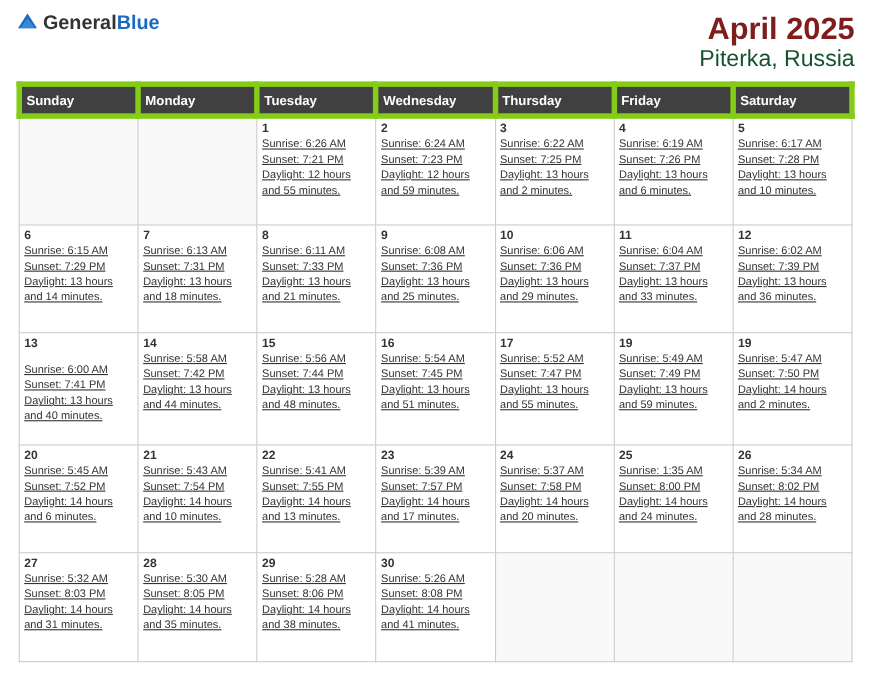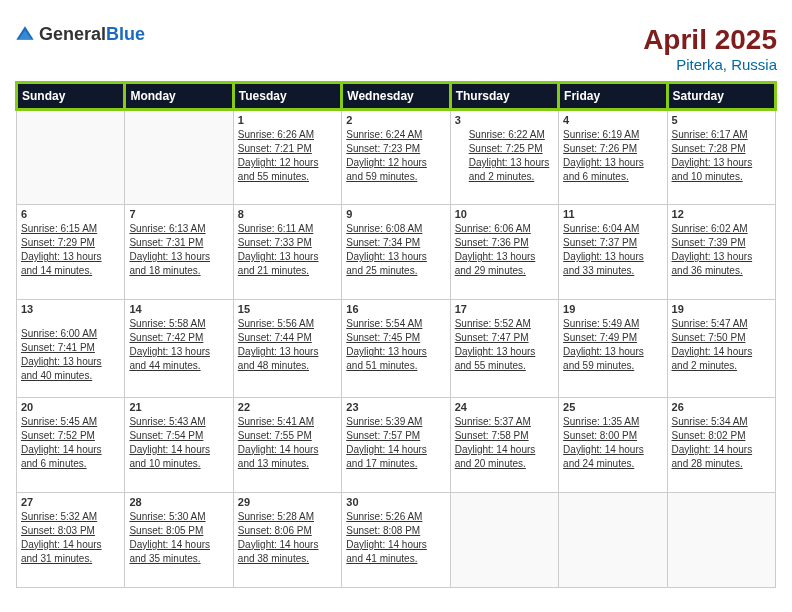--- a/index.html
+++ b/index.html
@@ -6,21 +6,21 @@
     body {
       font-family: Arial, sans-serif;
       background: #fff;
       width: 792px;
       height: 612px;
       overflow: hidden;
     }
     .page {
       width: 792px;
       height: 612px;
-      padding: 24px 15px;
+      padding: 10px 15px;
       display: flex;
       flex-direction: column;
     }
     .header {
       display: flex;
       justify-content: space-between;
       align-items: flex-start;
       margin-bottom: 8px;
     }
     .logo {
@@ -44,38 +44,38 @@
     }
     .title-block {
       text-align: right;
     }
     .title-month {
       font-size: 28px;
       font-weight: bold;
       color: #7f1d1d;
     }
     .title-location {
-      font-size: 15px;
-      color: #0369a1;
+      font-size: 21px;
+      color: #14532d;
     }
     .calendar {
       flex: 1;
       border: 1px solid #ccc;
       border-collapse: collapse;
       width: 100%;
       table-layout: fixed;
     }
     .calendar th {
-      background-color: #0f172a;
+      background-color: #404040;
       color: #fff;
       font-size: 12px;
       font-weight: bold;
       padding: 5px 4px;
       text-align: left;
-      border: 3px solid #84cc16;
+      border: 5px solid #84cc16;
     }
     .calendar td {
       border: 1px solid #ccc;
       vertical-align: top;
       padding: 3px 4px;
       font-size: 10px;
       color: #333;
       background: #fff;
       height: 85px;
     }
@@ -138,21 +138,21 @@
 Daylight: 12 hours and 55 minutes.</div>
           </td>
           <td>
             <span class="day-number">2</span>
             <div class="day-info" style="white-space: pre-line;">Sunrise: 6:24 AM
 Sunset: 7:23 PM
 Daylight: 12 hours and 59 minutes.</div>
           </td>
           <td>
             <span class="day-number">3</span>
-            <div class="day-info" style="white-space: pre-line; margin-left: 14px;">Sunrise: 6:22 AM
+            <div class="day-info" style="white-space: pre-line;">Sunrise: 6:22 AM
 Sunset: 7:25 PM
 Daylight: 13 hours and 2 minutes.</div>
           </td>
           <td>
             <span class="day-number">4</span>
             <div class="day-info" style="white-space: pre-line;">Sunrise: 6:19 AM
 Sunset: 7:26 PM
 Daylight: 13 hours and 6 minutes.</div>
           </td>
           <td>
@@ -177,21 +177,21 @@
           </td>
           <td>
             <span class="day-number">8</span>
             <div class="day-info" style="white-space: pre-line;">Sunrise: 6:11 AM
 Sunset: 7:33 PM
 Daylight: 13 hours and 21 minutes.</div>
           </td>
           <td>
             <span class="day-number">9</span>
             <div class="day-info" style="white-space: pre-line;">Sunrise: 6:08 AM
-Sunset: 7:34 PM
+Sunset: 7:36 PM
 Daylight: 13 hours and 25 minutes.</div>
           </td>
           <td>
             <span class="day-number">10</span>
             <div class="day-info" style="white-space: pre-line;">Sunrise: 6:06 AM
 Sunset: 7:36 PM
 Daylight: 13 hours and 29 minutes.</div>
           </td>
           <td>
             <span class="day-number">11</span>

